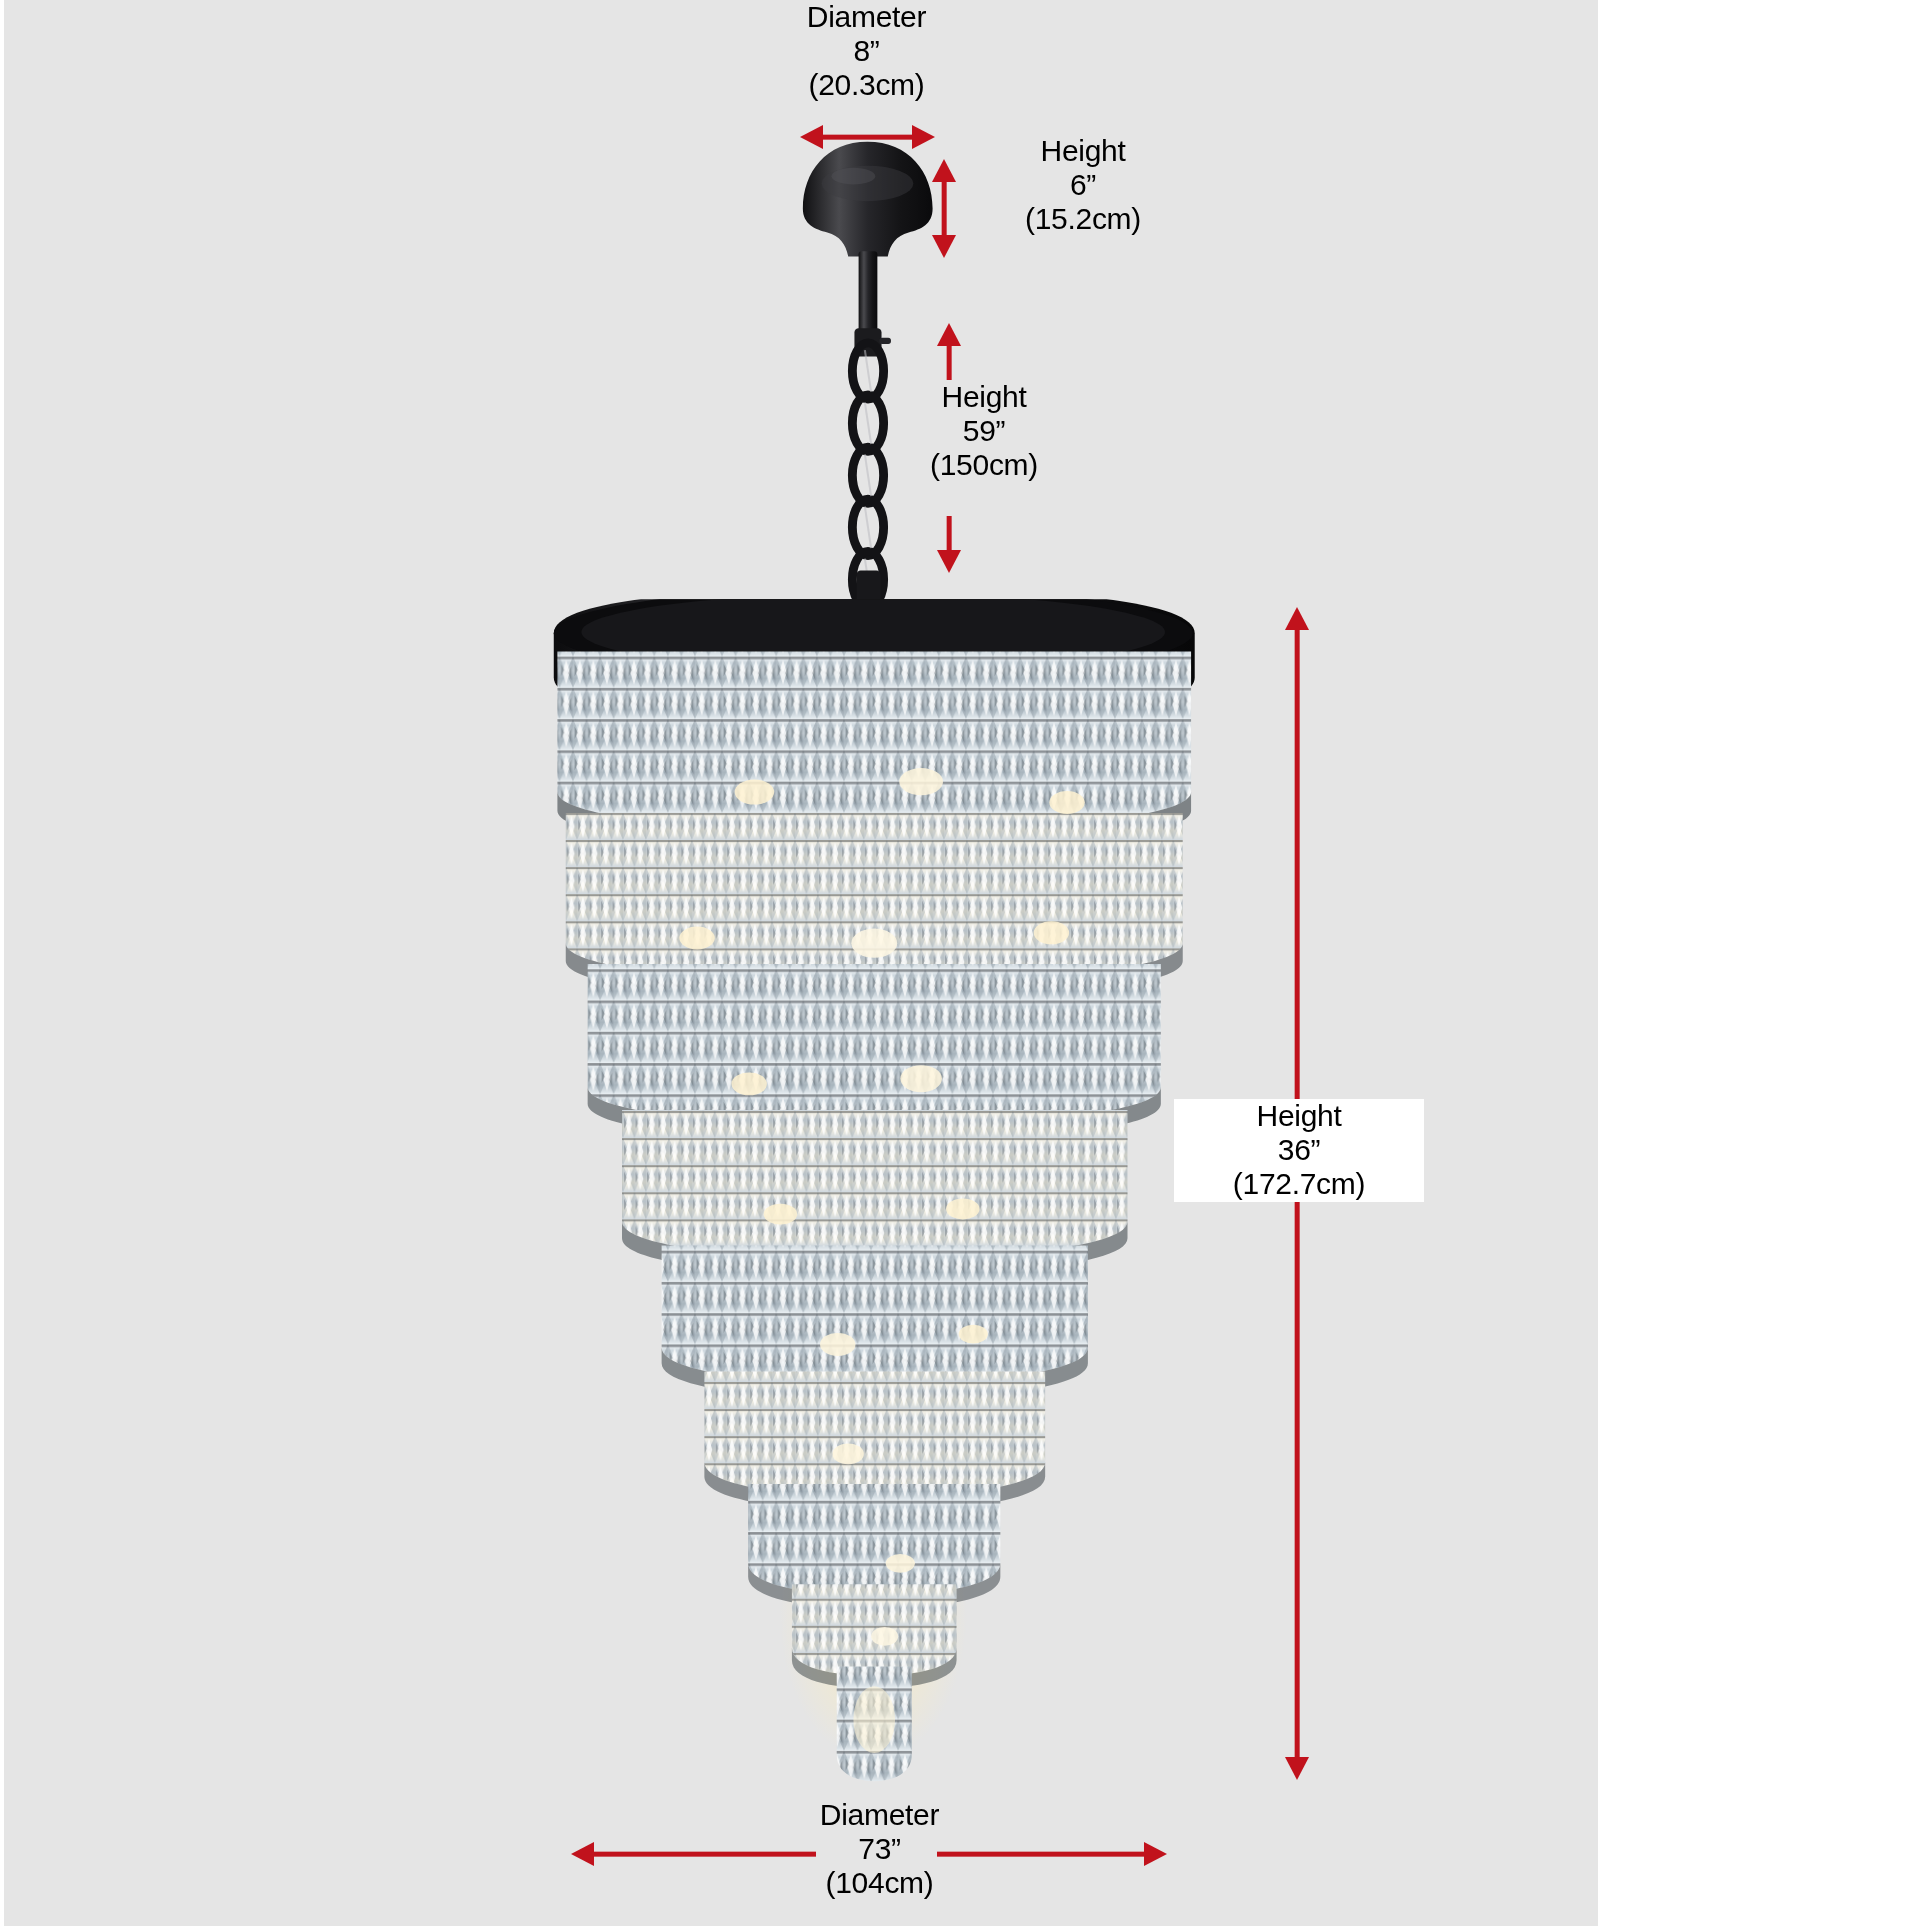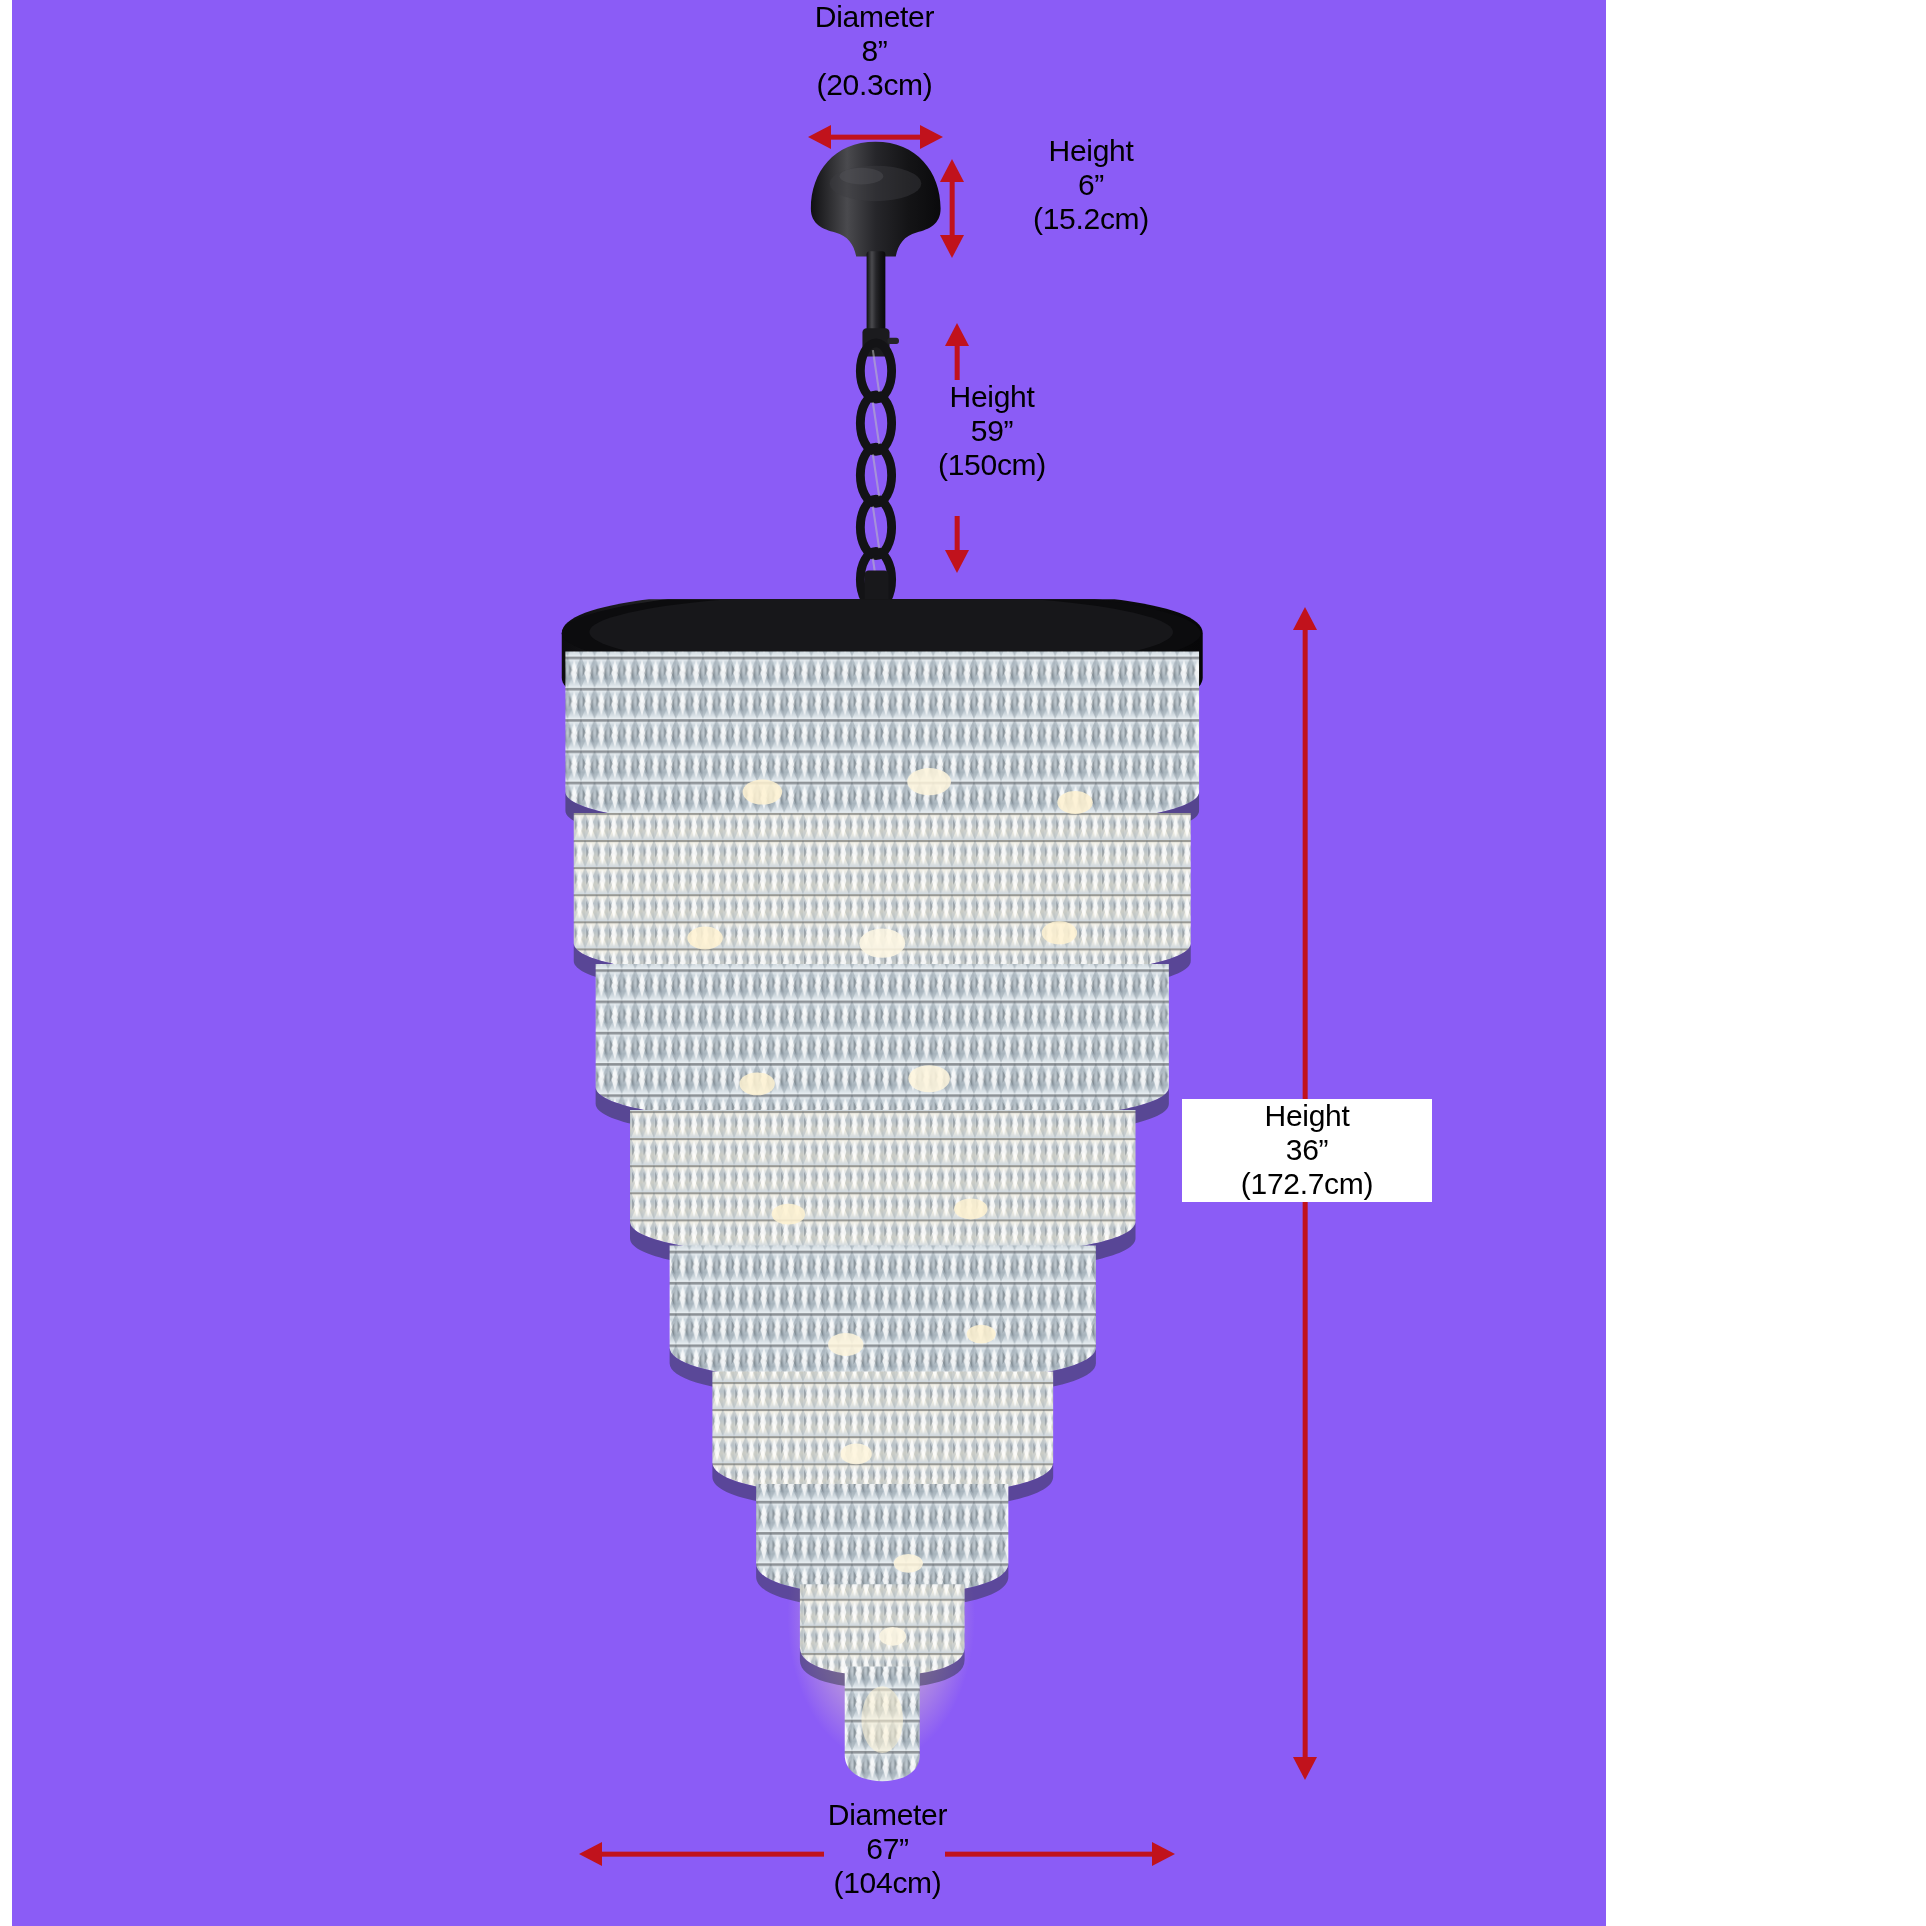--- a/index.html
+++ b/index.html
@@ -3,21 +3,21 @@
 <meta charset="utf-8">
 <style>
   html,body{margin:0;padding:0;background:#ffffff;}
   body{
     width:1926px;height:1926px;
     font-family:"Liberation Sans","DejaVu Sans",sans-serif;
     color:#000;
     overflow:hidden;
     position:relative;
   }
-  #stage{position:absolute;left:12px;top:0;width:1594px;height:1926px;background:#8b5cf6;}
+  #stage{position:absolute;left:4px;top:0;width:1594px;height:1926px;background:#e5e5e5;}
 
   
   .dim-label{
     position:absolute;
     text-align:center;
     line-height:1.14;
     font-size:30px;
     font-weight:400;
     color:#000;
     white-space:nowrap;
@@ -298,18 +298,18 @@
   <div class="arrow-h" style="left:567px;top:1842px;width:245px;height:24px;">
     <div class="arrow-shaft-h" style="left:15.6px;right:0;"></div>
     <div class="head-left"></div>
   </div>
   <div class="arrow-h" style="left:933px;top:1842px;width:230px;height:24px;">
     <div class="arrow-shaft-h" style="left:0;right:15.6px;"></div>
     <div class="head-right"></div>
   </div>
   <div class="dim-label" style="left:740px;top:1798px;width:271px;text-align:center;">
     <span>Diameter</span>
-    <span>67”</span>
+    <span>73”</span>
     <span>(104cm)</span>
   </div>
 
 </div>
 
 
 </body></html>

